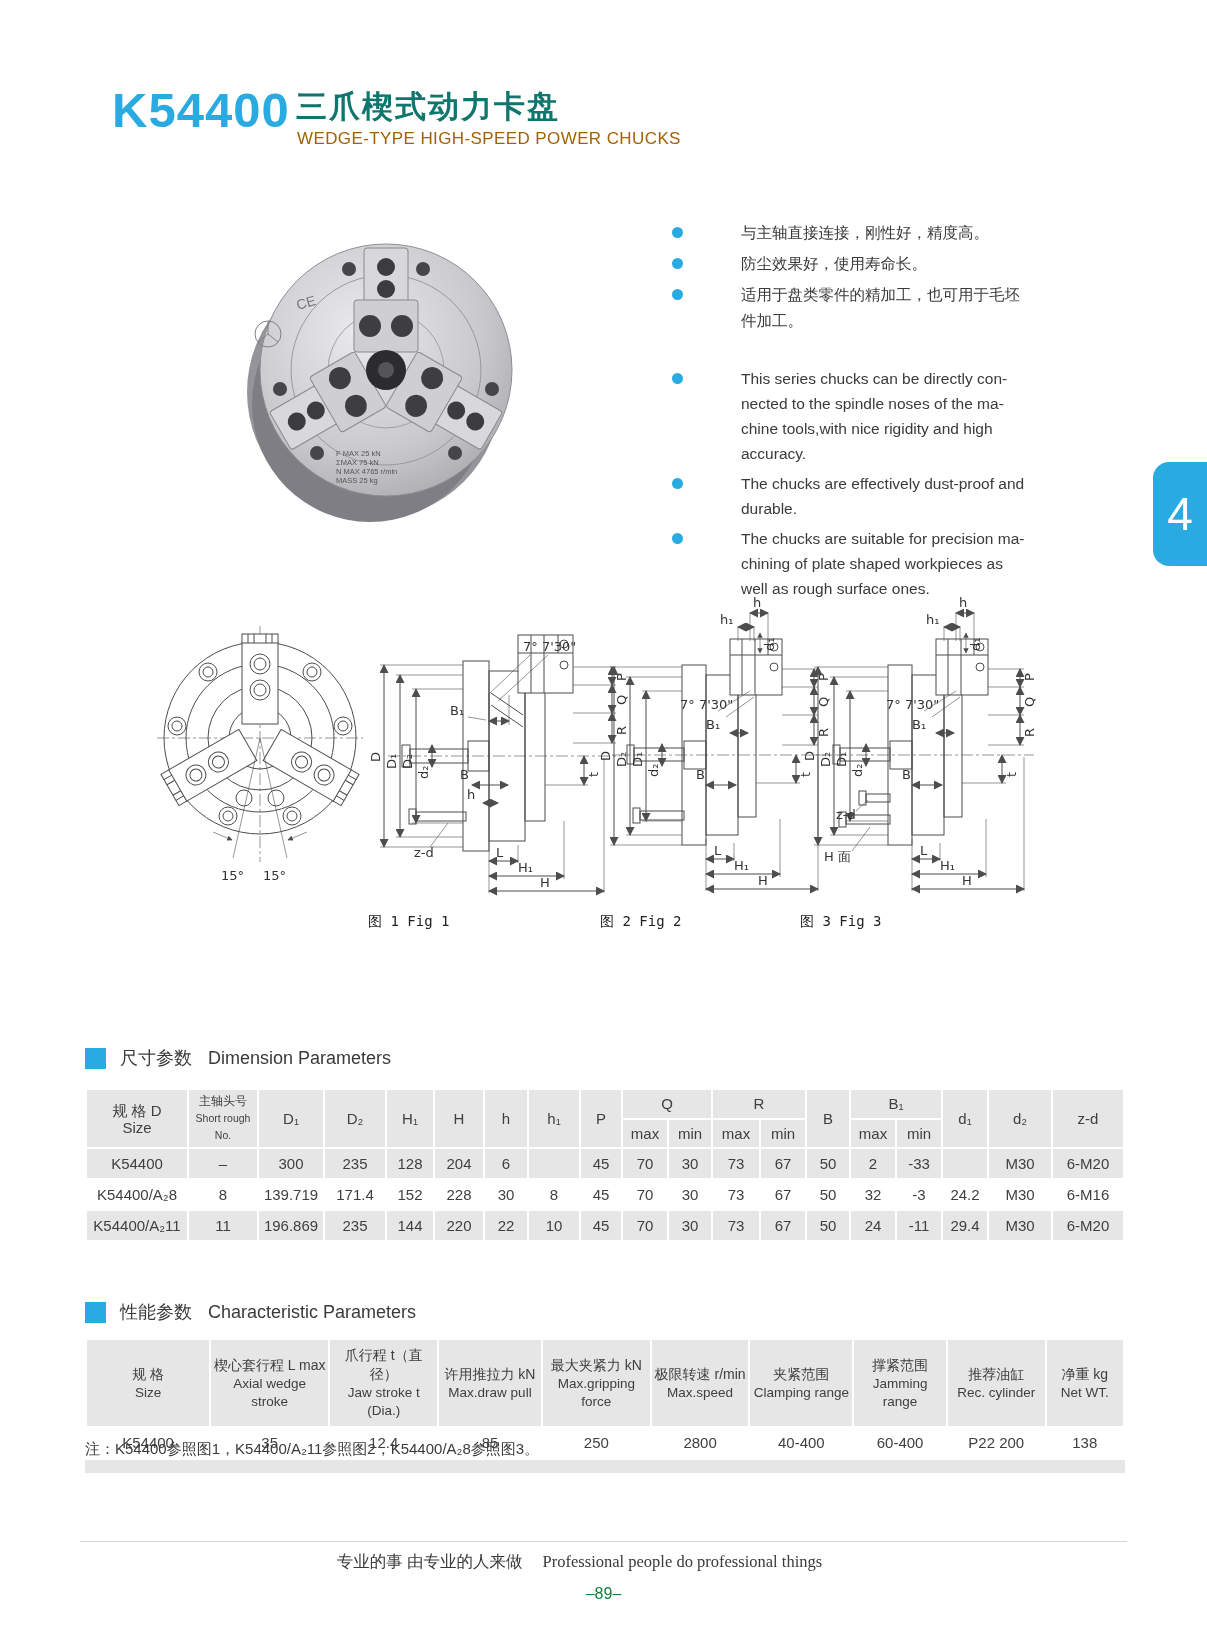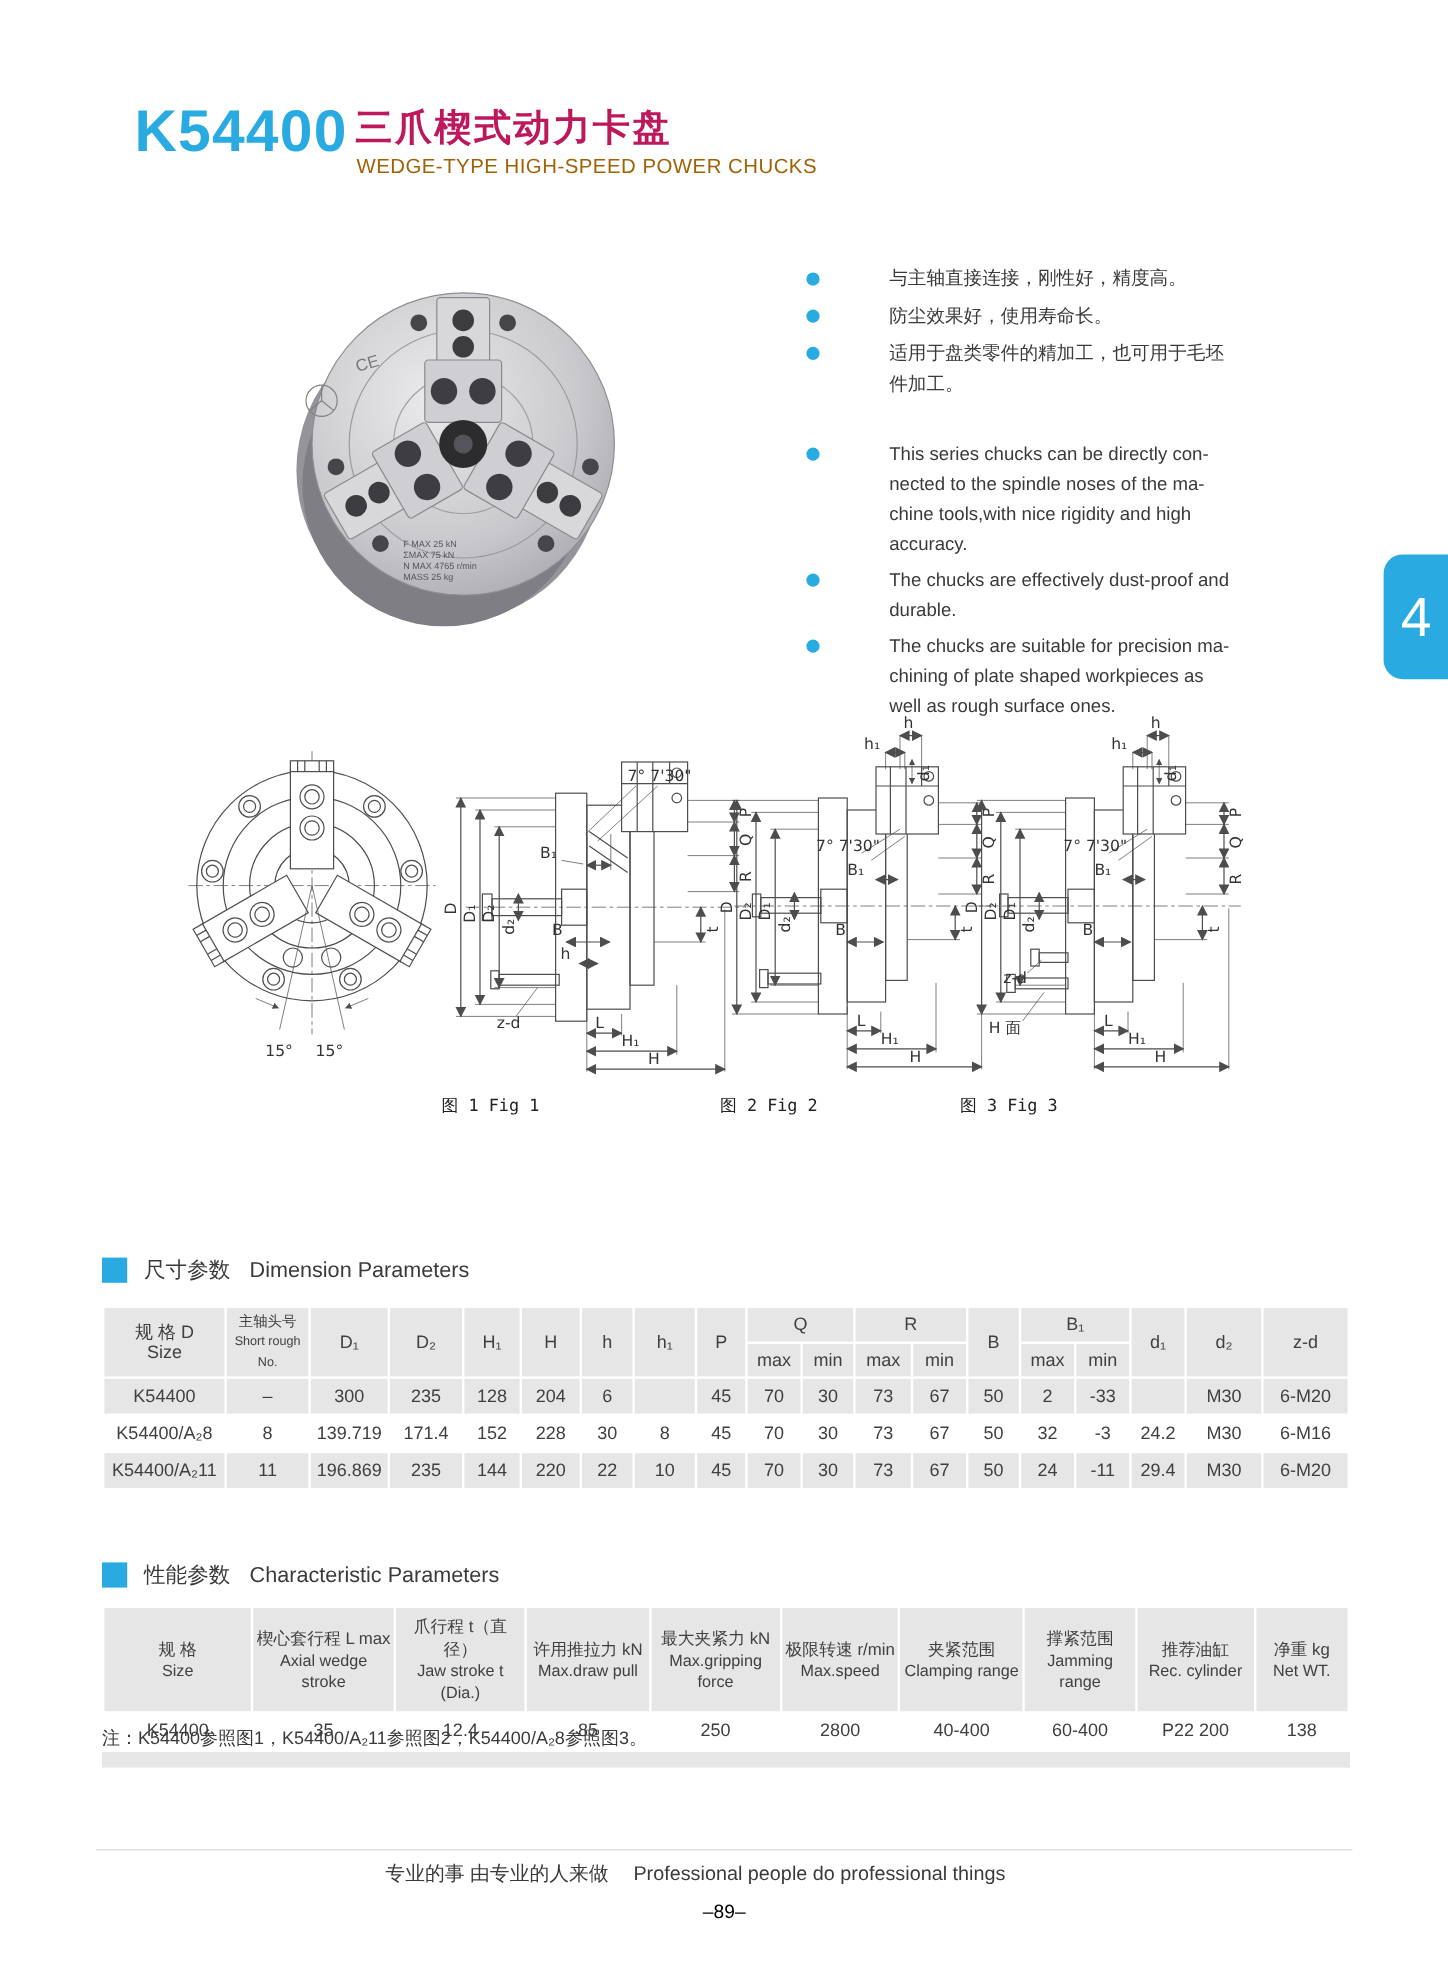--- a/index.html
+++ b/index.html
@@ -3,21 +3,21 @@
 <meta charset="utf-8">
 <style>
   * { margin:0; padding:0; box-sizing:border-box; }
   html,body { background:#fff; }
   .page { position:relative; width:1207px; height:1649px; background:#fff; overflow:hidden;
           font-family:"Liberation Sans", sans-serif; color:#3a3a3a; }
   .abs { position:absolute; }
 
   
   .brand    { left:112px; top:82px; font-size:49px; font-weight:bold; color:#29ABE2; letter-spacing:1px; }
-  .title-cn { left:296px; top:86px; font-size:31px; font-weight:bold; color:#be185d; letter-spacing:2px; }
+  .title-cn { left:296px; top:86px; font-size:31px; font-weight:bold; color:#0f766e; letter-spacing:2px; }
   .title-en { left:297px; top:129px; font-size:17px; color:#a16207; letter-spacing:0.4px; }
 
   
   .chapter-tab { left:1153px; top:462px; width:54px; height:104px; background:#29ABE2;
                  border-radius:16px 0 0 16px; display:flex; align-items:center; justify-content:center;
                  color:#fff; font-size:46px; }
 
   
   .features { left:672px; top:220px; width:356px; }
   .feat { list-style:none; }
@@ -52,23 +52,23 @@
   .dim tbody tr:nth-child(even) td { background:#fff; }
   .char thead th { padding:6px 2px; }
   .char thead .cnl { font-size:14px; line-height:19px; }
   .char thead .enl { font-size:13.5px; line-height:18px; }
   .char tbody td { background:#fff; height:28px; }
   .strip { width:1040px; height:13px; background:#e6e6e6; margin-top:2px; }
 
   
   .notes { left:85px; top:1435px; font-size:15px; line-height:27px; color:#3a3a3a; }
   .foot-line { left:80px; top:1541px; width:1047px; height:1px; background:#d6d6d6; }
-  .slogan { left:0; top:1551px; width:1159px; text-align:center; font-size:16.5px; color:#3a3a3a; }
+  .slogan { left:0; top:1551px; width:1159px; text-align:center; font-size:16.5px; color:#3a3a3a;font-family:Liberation Serif, serif; }
   .slogan span { margin:0 8px; }
-  .pageno { left:0; top:1585px; width:1207px; text-align:center; font-size:16px; color:#000000; }
+  .pageno { left:0; top:1585px; width:1207px; text-align:center; font-size:16px; color:#15803d; }
 
   .thin { stroke-width:0.6 !important; }
 </style>
 </head>
 <body>
 
 <div class="page">
 
   <div class="abs brand">K54400</div>
   <div class="abs title-cn">三爪楔式动力卡盘</div>

